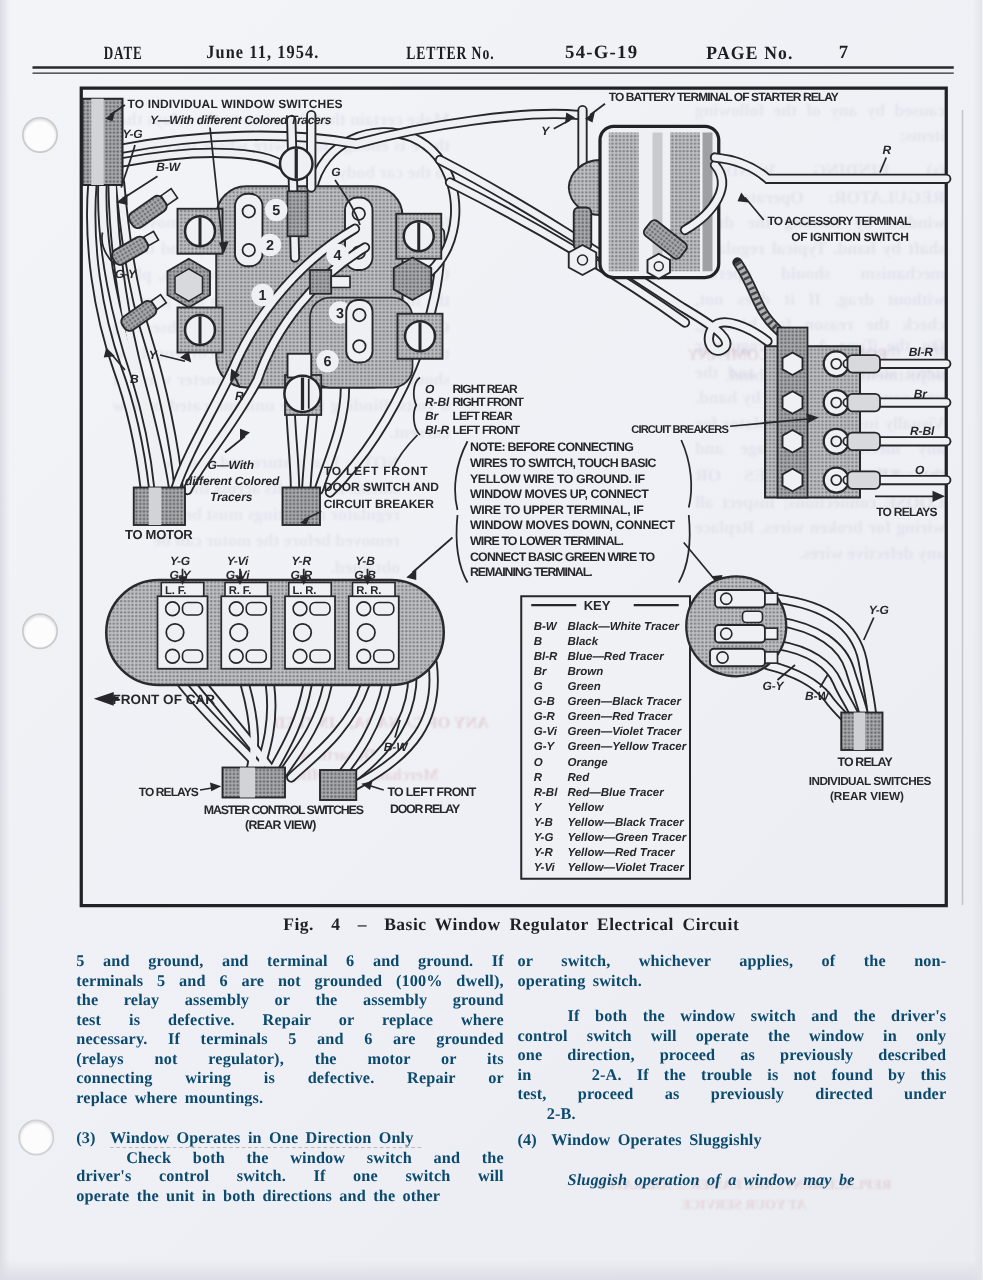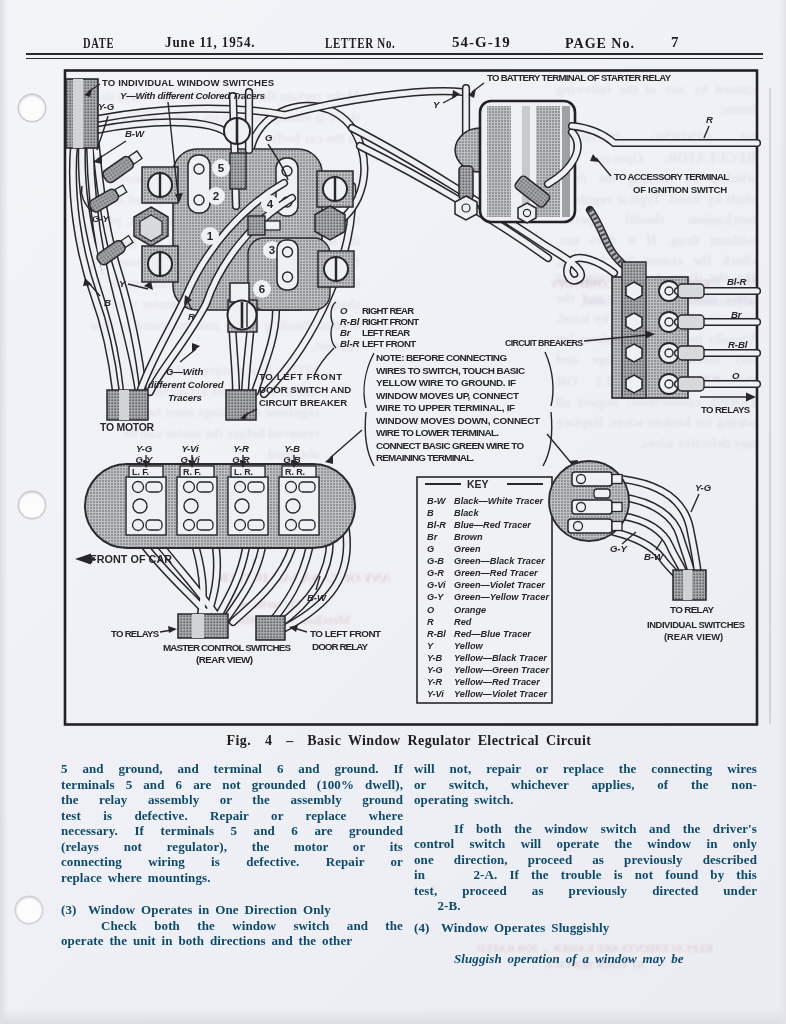--- a/index.html
+++ b/index.html
@@ -709,25 +709,25 @@
 <div class="jl">5 and ground, and terminal 6 and ground.  If</div>
 <div class="jl">terminals 5 and 6 are not grounded (100% dwell),</div>
 <div class="jl">the relay assembly or the assembly ground</div>
 <div class="jl">test is defective.  Repair or replace where</div>
 <div class="jl">necessary.  If terminals 5 and 6 are grounded</div>
 <div class="jl">(relays not regulator), the motor or its</div>
 <div class="jl">connecting wiring is defective.  Repair or</div>
 <div class="nl">replace where mountings.</div>
 <div class="nl" style="margin-top:17px;">(3)&nbsp; <span class="dash-u">Window Operates in One Direction Only&nbsp;</span></div>
 <div class="jl" style="margin-top:0;"><span style="display:inline-block;width:40px;"></span>Check both the window switch and the</div>
+<div class="jl">driver's control switch.  If one switch will</div>
 <div class="nl">operate the unit in both directions and the other</div>
 </div>
 
 <div class="abs body-col" style="left:414px;top:761px;width:343px;">
-<div class="jl">will not, repair or replace the connecting wires</div>
 <div class="jl">or  switch,  whichever  applies, of  the  non-</div>
 <div class="nl">operating switch.</div>
 <div class="jl" style="margin-top:13px;"><span style="display:inline-block;width:40px;"></span>If both the window switch and the driver's</div>
 <div class="jl">control switch will operate the window in only</div>
 <div class="jl">one direction, proceed as previously described</div>
 <div class="jl">in&nbsp;&nbsp;&nbsp;&nbsp;2-A.  If the trouble is not found by this</div>
 <div class="jl">test, proceed as previously directed under</div>
 <div class="nl">&nbsp;&nbsp;&nbsp;&nbsp;2-B.</div>
 <div class="nl" style="margin-top:6px;">(4)&nbsp; <span class="dash-u">Window Operates Sluggishly</span></div>
 <div class="nl" style="margin-top:16px;font-style:italic;"><span style="display:inline-block;width:40px;"></span>Sluggish operation of a window may be</div>

